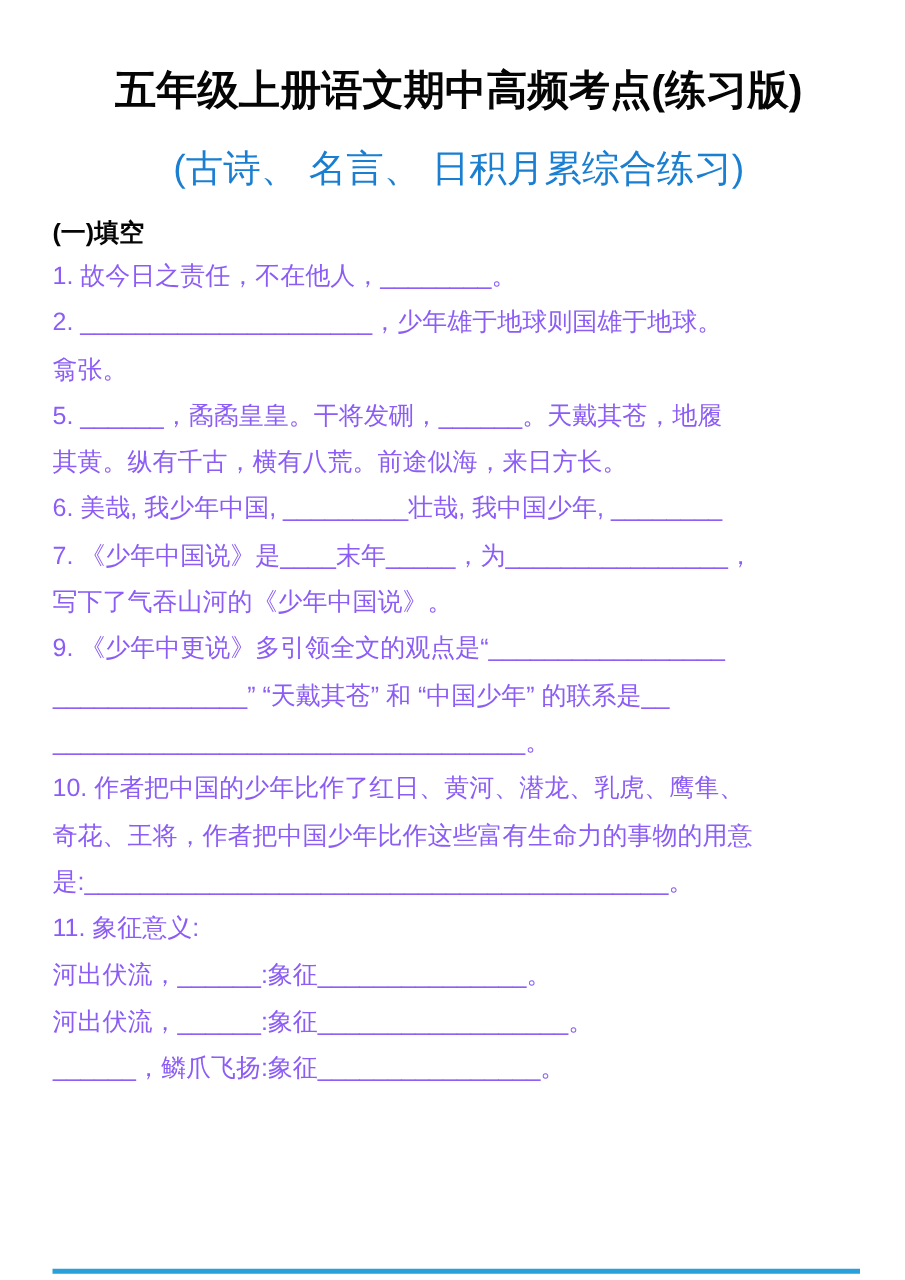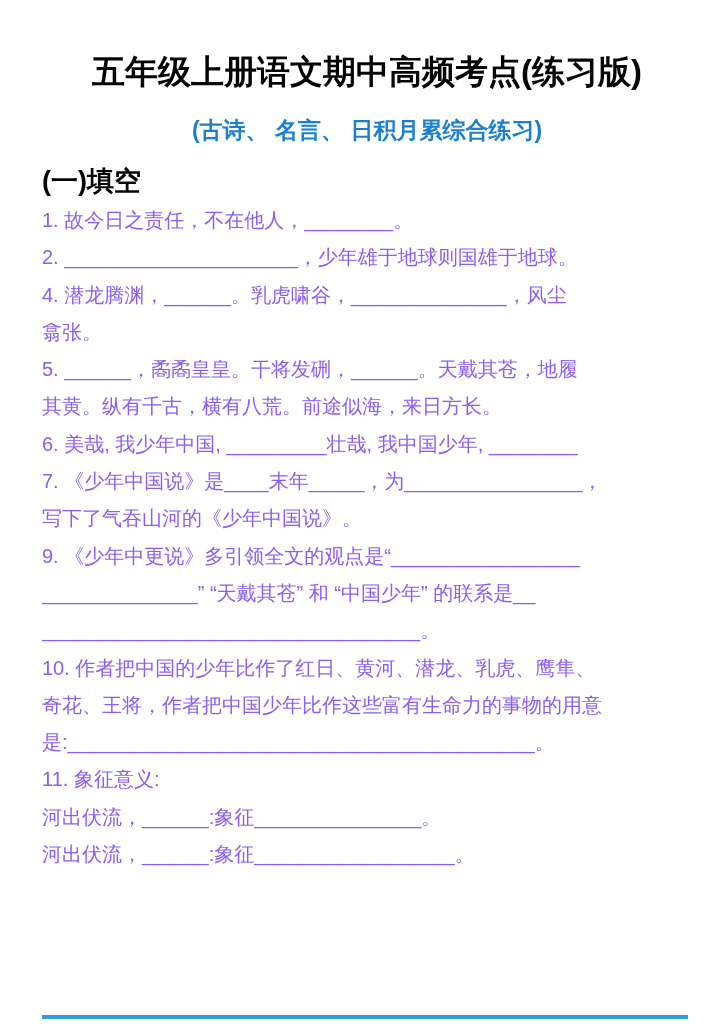--- a/index.html
+++ b/index.html
@@ -19,28 +19,28 @@
     text-align: center;
     font-size: 33px;
     font-weight: 700;
     color: #050505;
     letter-spacing: 0px;
     margin-bottom: 20px;
     white-space: nowrap;
   }
   .subtitle {
     text-align: center;
-    font-size: 23px;
-    font-weight: 700;
+    font-size: 30px;
+    font-weight: 400;
     color: #1a7fd1;
     margin-bottom: 17px;
     white-space: nowrap;
   }
   .section-heading {
-    font-size: 27px;
+    font-size: 20px;
     font-weight: 700;
     color: #050505;
     margin-bottom: 3px;
   }
   .body-lines { }
   .line {
     font-size: 20px;
     line-height: 37.3px;
     white-space: nowrap;
     overflow: hidden;
@@ -62,33 +62,33 @@
 
   <div class="title">五年级上册语文期中高频考点(练习版)</div>
 
   <div class="subtitle">(古诗、 名言、 日积月累综合练习)</div>
 
   <div class="section-heading">(一)填空</div>
 
   <div class="body-lines">
     <div class="line">1. 故今日之责任，不在他人，________。</div>
     <div class="line">2. _____________________，少年雄于地球则国雄于地球。</div>
-    <div class="line">4. 潜龙腾渊，______。乳虎啸谷，______________，风尘</div>
     <div class="line">翕张。</div>
     <div class="line">5. ______，矞矞皇皇。干将发硎，______。天戴其苍，地履</div>
     <div class="line">其黄。纵有千古，横有八荒。前途似海，来日方长。</div>
     <div class="line">6. 美哉, 我少年中国, _________壮哉, 我中国少年, ________</div>
     <div class="line">7. 《少年中国说》是____末年_____，为________________，</div>
     <div class="line">写下了气吞山河的《少年中国说》。</div>
     <div class="line">9. 《少年中更说》多引领全文的观点是“_________________</div>
     <div class="line">______________” “天戴其苍” 和 “中国少年” 的联系是__</div>
     <div class="line">__________________________________。</div>
     <div class="line">10. 作者把中国的少年比作了红日、黄河、潜龙、乳虎、鹰隼、</div>
     <div class="line">奇花、王将，作者把中国少年比作这些富有生命力的事物的用意</div>
     <div class="line">是:__________________________________________。</div>
     <div class="line">11. 象征意义:</div>
     <div class="line">河出伏流，______:象征_______________。</div>
     <div class="line">河出伏流，______:象征__________________。</div>
+    <div class="line">______，鳞爪飞扬:象征________________。</div>
   </div>
 
   <div class="footer-bar"></div>
 
 </div>
 
 </body></html>

